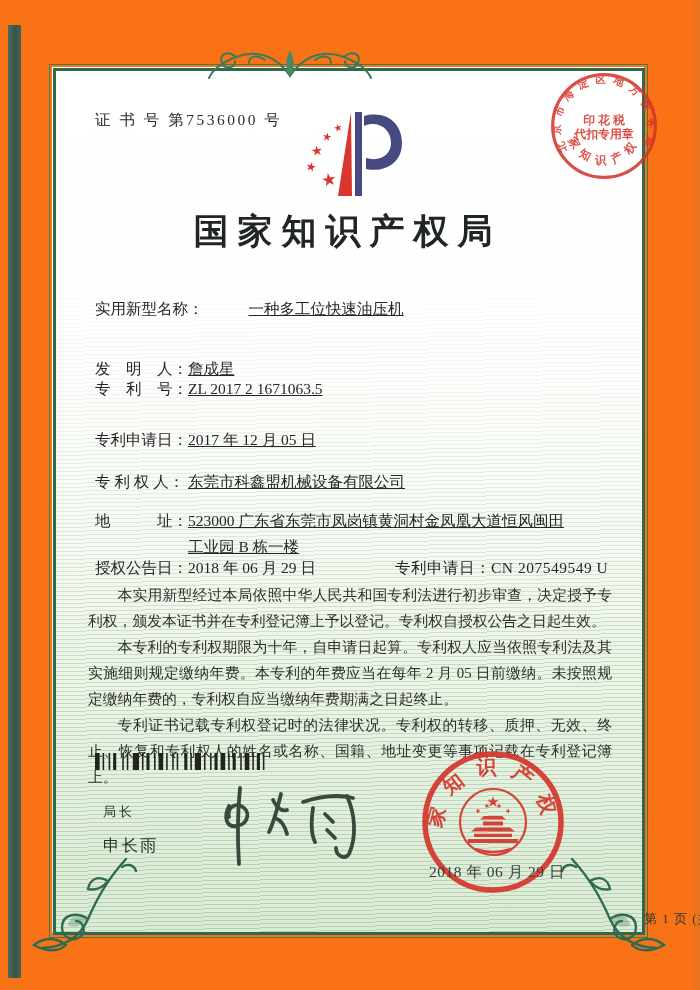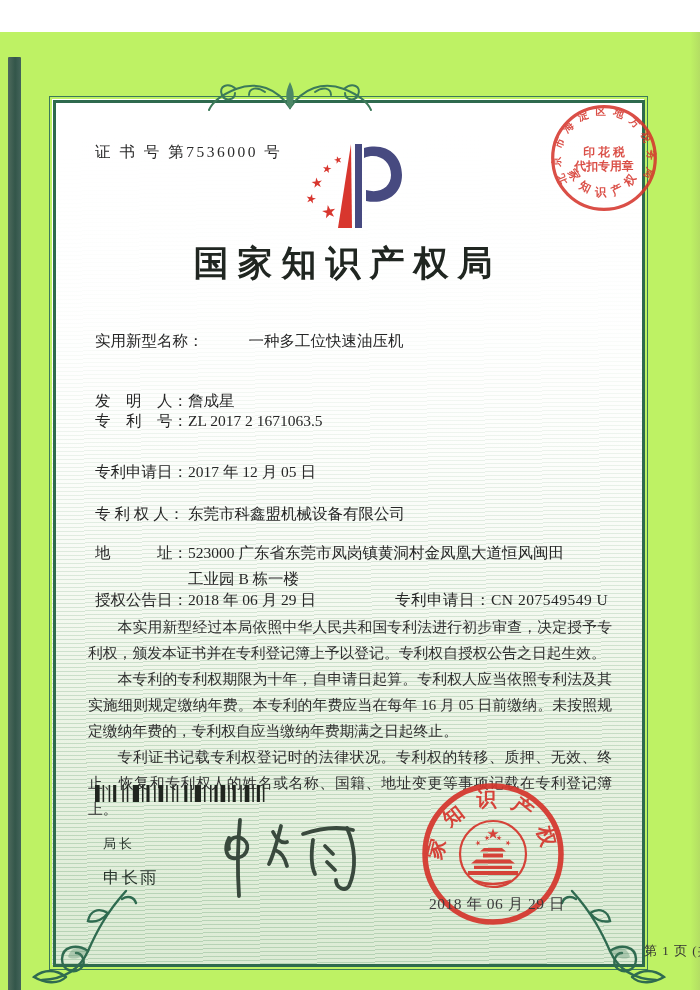--- a/index.html
+++ b/index.html
@@ -3,21 +3,21 @@
 <meta charset="utf-8">
 <style>
   html,body{margin:0;padding:0;}
   body{
     width:700px;height:990px;
     background:#ffffff;
     font-family:"Liberation Serif","DejaVu Serif",serif;
     position:relative;
     overflow:hidden;
   }
-  #page{position:absolute;inset:0;background:#bef264;margin-top:32px;}
+  #page{position:absolute;inset:0;background:#f97316;}
 
   
   .book-edge{
     position:absolute;left:8px;top:25px;width:13px;height:953px;
     background:linear-gradient(90deg,#4e6a5c,#33564a 55%,#44645a);
     border-radius:1px;
   }
   .right-shade{
     position:absolute;right:0;top:0;width:10px;height:100%;
     background:linear-gradient(90deg,rgba(0,0,0,0),rgba(125,115,95,0.16));
@@ -51,21 +51,21 @@
     position:absolute;left:49px;top:208px;width:597px;
     text-align:center;font-size:35px;font-weight:600;
     letter-spacing:9px;color:#202621;
   }
 
   .field-row{
     position:absolute;left:95px;display:flex;align-items:flex-start;
     font-size:15.5px;color:#262626;line-height:26px;
   }
   .field-label{flex:0 0 auto;min-width:93px;white-space:nowrap;}
-  .field-value{white-space:pre-line;max-width:420px;}
+  .field-value{white-space:pre-line;max-width:420px;text-decoration:underline;}
 
   .grant-row{position:absolute;left:95px;top:558px;width:520px;font-size:15.5px;color:#262626;}
   .grant-no{position:absolute;left:300px;top:0;white-space:nowrap;letter-spacing:0.5px;}
 
   .body-text{
     position:absolute;left:88px;top:582px;width:524px;
     font-size:14.8px;line-height:26px;color:#2e2e2e;
     text-align:justify;
   }
   .body-text p{margin:0;text-indent:2em;}
@@ -203,21 +203,21 @@
 工业园 B 栋一楼</span>
   </div>
 
   <div class="grant-row">
     <span>授权公告日：</span><span>2018 年 06 月 29 日</span>
     <span class="grant-no"><span>专利申请日：</span><span>CN 207549549 U</span></span>
   </div>
 
   <div class="body-text">
     <p>本实用新型经过本局依照中华人民共和国专利法进行初步审查，决定授予专利权，颁发本证书并在专利登记簿上予以登记。专利权自授权公告之日起生效。</p>
-    <p>本专利的专利权期限为十年，自申请日起算。专利权人应当依照专利法及其实施细则规定缴纳年费。本专利的年费应当在每年 16 月 05 日前缴纳。未按照规定缴纳年费的，专利权自应当缴纳年费期满之日起终止。</p>
+    <p>本专利的专利权期限为十年，自申请日起算。专利权人应当依照专利法及其实施细则规定缴纳年费。本专利的年费应当在每年 2 月 05 日前缴纳。未按照规定缴纳年费的，专利权自应当缴纳年费期满之日起终止。</p>
     <p>专利证书记载专利权登记时的法律状况。专利权的转移、质押、无效、终止、恢复和专利权人的姓名或名称、国籍、地址变更等事项记载在专利登记簿上。</p>
   </div>
 
   <svg class="barcode" id="barcode" width="182" height="17">
       <rect x="0" y="0" width="4.65" height="17" fill="#20251f"></rect>
       <rect x="7.595000000000001" y="0" width="1.55" height="17" fill="#20251f"></rect>
       <rect x="13.640000000000002" y="0" width="1.55" height="17" fill="#20251f"></rect>
       <rect x="18.134999999999998" y="0" width="3.1" height="17" fill="#20251f"></rect>
       <rect x="27.279999999999998" y="0" width="1.55" height="17" fill="#20251f"></rect>
       <rect x="31.774999999999995" y="0" width="1.55" height="17" fill="#20251f"></rect>

